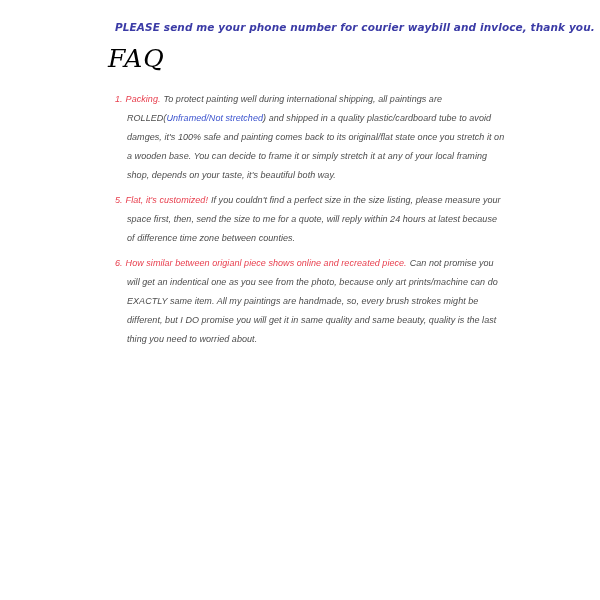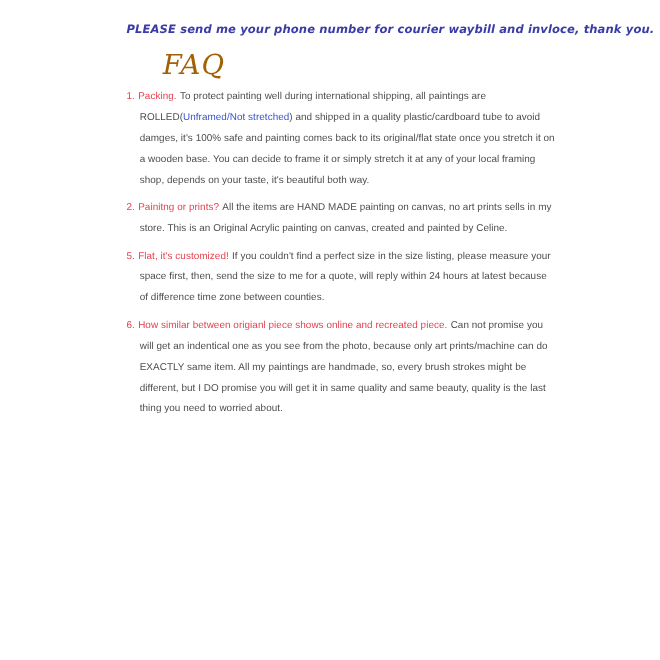--- a/index.html
+++ b/index.html
@@ -8,46 +8,45 @@
     font-family:"Liberation Sans",sans-serif;
   }
   .top-note{
     position:absolute;left:115px;top:21px;white-space:nowrap;
     font-family:"DejaVu Sans",sans-serif;font-style:italic;font-weight:600;
     font-size:10.5px;letter-spacing:.1px;color:#3b3ba6;
   }
   .page-title{
     position:absolute;left:108px;top:44px;
     font-family:"DejaVu Serif",serif;font-style:italic;font-weight:500;
-    font-size:25px;color:#a16207;letter-spacing:1px;margin-left:40px;
+    font-size:25px;color:#000000;letter-spacing:1px;
   }
   .faq-list{
-    position:absolute;left:115px;top:78px;width:392px;
-    font-size:9px;line-height:19px;color:#4d4d4d;letter-spacing:.05px;
+    position:absolute;left:115px;top:90px;width:392px;
+    font-size:9px;line-height:19px;color:#4d4d4d;letter-spacing:.05px;font-style:italic;
   }
   .faq-item{padding-left:12px;text-indent:-12px;margin:0 0 6px 0;}
   .fi-num,.fi-head{color:#e8404f;margin-right:3px;}
   .fi-link{color:#3a52ce;}
   .fi-note{text-indent:-5px;}
   .flower-art{position:absolute;left:98px;top:486px;}
 </style>
 </head>
 <body>
 
 <div class="page">
 
   <div class="top-note">PLEASE send me your phone number for courier waybill and invloce, thank you.</div>
 
   <div class="page-title">FAQ</div>
 
   <div class="faq-list">
 
     <div class="faq-item"><span class="fi-num">1.</span><span class="fi-head">Packing.</span><span class="fi-body">To protect painting well during international shipping, all paintings are ROLLED(</span><span class="fi-link">Unframed/Not stretched</span><span class="fi-body">) and shipped in a quality plastic/cardboard tube to avoid damges, it's 100% safe and painting comes back to its original/flat state once you stretch it on a wooden base. You can decide to frame it or simply stretch it at any of your local framing shop, depends on your taste, it's beautiful both way.</span></div>
 
-    <div class="faq-item"><span class="fi-num">2.</span><span class="fi-head">Painitng or prints?</span><span class="fi-body">All the items are HAND MADE painting on canvas, no art prints sells in my store. This is an Original Acrylic painting on canvas, created and painted by Celine.</span></div>
 
 
 
     <div class="faq-item"><span class="fi-num">5.</span><span class="fi-head">Flat, it's customized!</span><span class="fi-body">If you couldn't find a perfect size in the size listing, please measure your space first, then, send the size to me for a quote, will reply within 24 hours at latest because of difference time zone between counties.</span></div>
 
     <div class="faq-item"><span class="fi-num">6.</span><span class="fi-head">How similar between origianl piece shows online and recreated piece.</span><span class="fi-body">Can not promise you will get an indentical one as you see from the photo, because only art prints/machine can do EXACTLY same item. All my paintings are handmade, so, every brush strokes might be different, but I DO promise you will get it in same quality and same beauty, quality is the last thing you need to worried about.</span></div>
 
   </div>
 
   <svg class="flower-art" width="379" height="110" viewBox="0 0 379 110" fill="none" stroke="#6f6f6f" stroke-width="1.1" stroke-linecap="round" stroke-linejoin="round">

